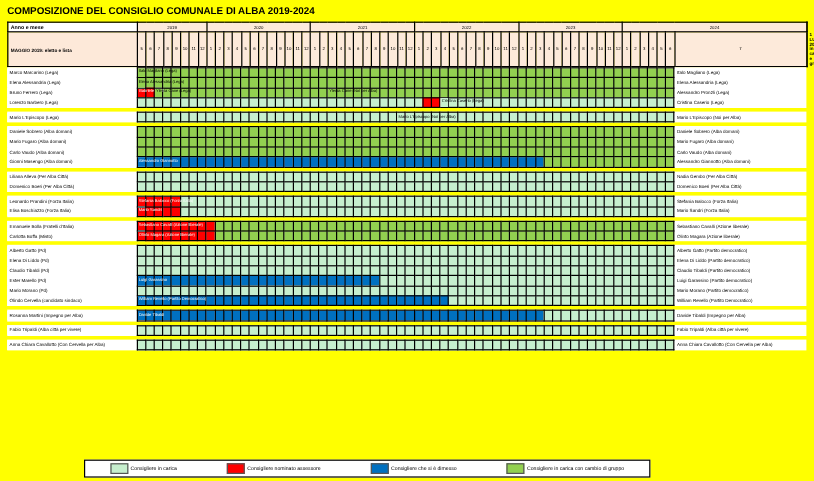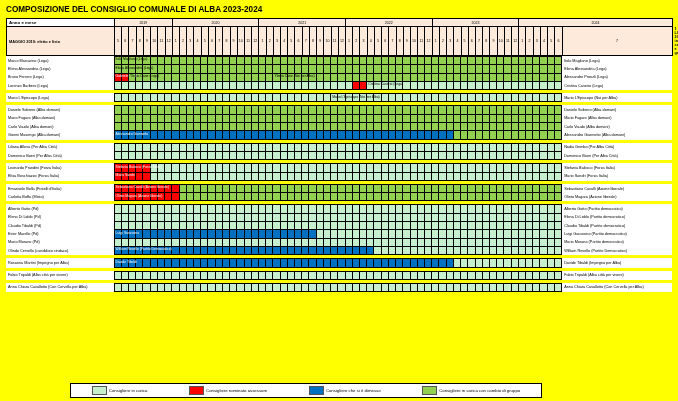--- a/index.html
+++ b/index.html
@@ -69,21 +69,21 @@
     border:0.5px solid #000;background:#fff;
     display:flex;align-items:center;justify-content:space-around;
     font-size:4.3px;
   }
   .legend .li{display:flex;align-items:center;gap:2px;}
   .sw{width:13px;height:7px;border:0.4px solid #555;display:inline-block;}
 </style>
 </head>
 <body>
 
-<div class="title">COMPOSIZIONE DEL CONSIGLIO COMUNALE DI ALBA 2023-2024</div>
+<div class="title">COMPOSIZIONE DEL CONSIGLIO COMUNALE DI ALBA 2019-2024</div>
 
 <div class="board">
   <table id="hdr-table" class="hdr" style="width: 666px;">
       <colgroup>
         <col style="width:108px">
         <col style="width:7.225806451612903px">
         <col style="width:7.225806451612903px">
         <col style="width:7.225806451612903px">
         <col style="width:7.225806451612903px">
         <col style="width:7.225806451612903px">

